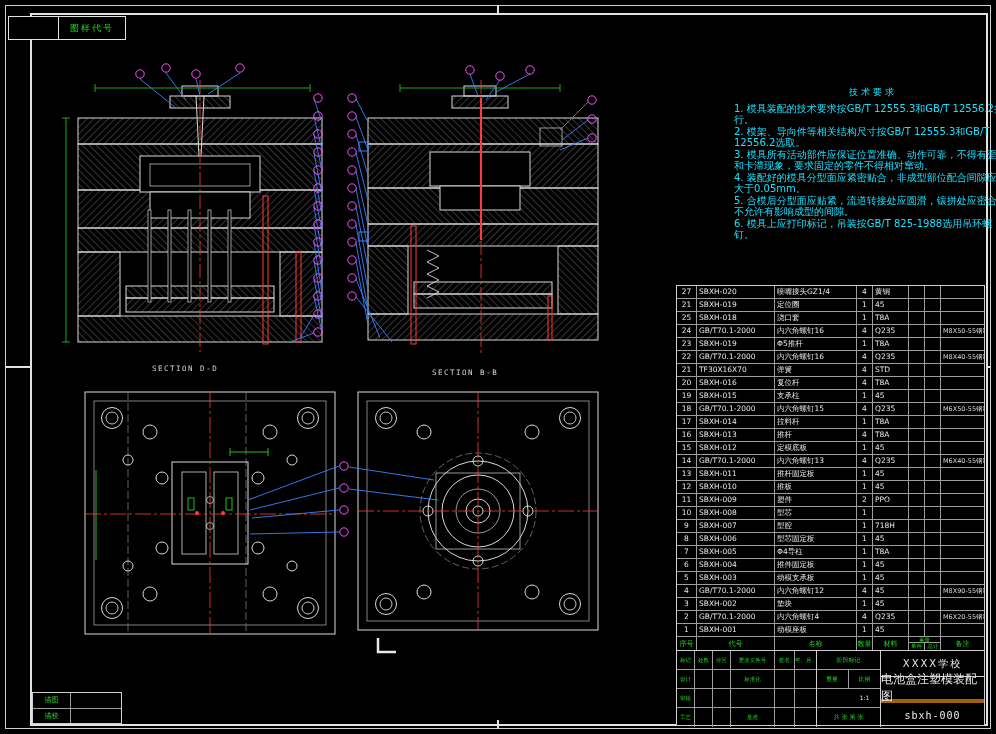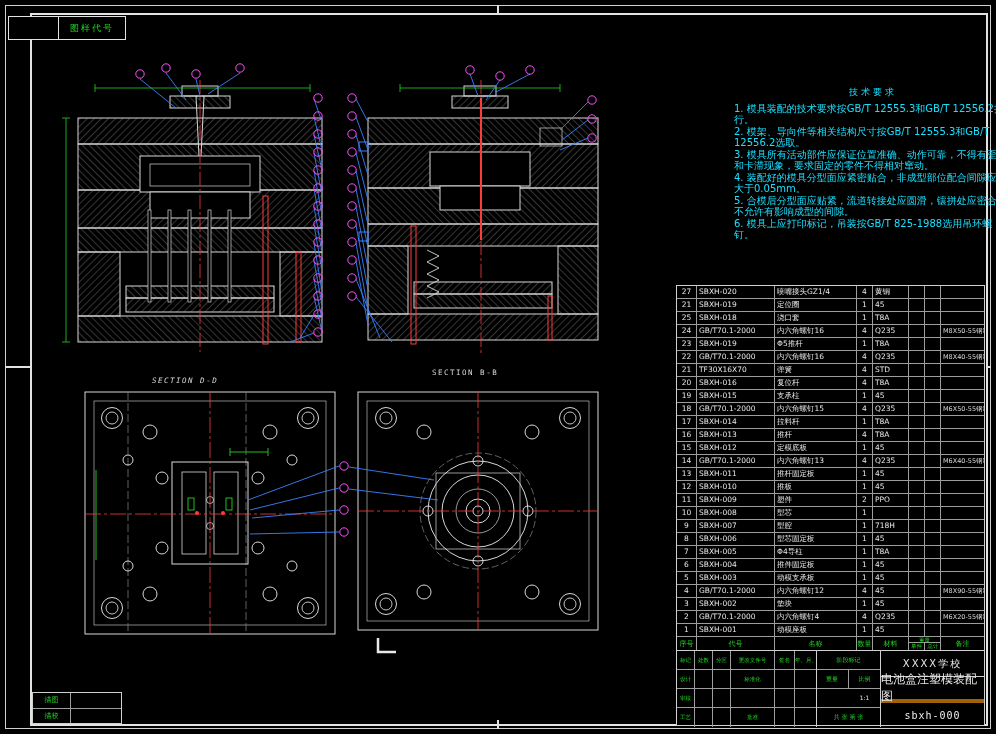--- a/index.html
+++ b/index.html
@@ -353,21 +353,21 @@
     <g stroke="#3b82ff" stroke-width="0.9">
       <line x1="434" y1="480" x2="349" y2="467"></line>
       <line x1="438" y1="500" x2="349" y2="489"></line>
     </g>
 
     <g stroke="#e8e8e8" stroke-width="2.5" fill="none">
       <path d="M378 638 v14 h18"></path>
     </g>
   </svg>
 
-  <div class="sec-label" style="left:152px;top:376px;font-style:italic;">SECTION D-D</div>
+  <div class="sec-label" style="left:152px;top:364px;">SECTION D-D</div>
   <div class="sec-label" style="left:432px;top:368px;">SECTION B-B</div>
 
   <div class="notes">
     <div class="notes-title">技术要求</div>
     <div>
         <div class="note-line">1. 模具装配的技术要求按GB/T 12555.3和GB/T 12556.2执行。</div>
         <div class="note-line">2. 模架、导向件等相关结构尺寸按GB/T 12555.3和GB/T 12556.2选取。</div>
         <div class="note-line">3. 模具所有活动部件应保证位置准确、动作可靠，不得有歪斜和卡滞现象，要求固定的零件不得相对窜动。</div>
         <div class="note-line">4. 装配好的模具分型面应紧密贴合，非成型部位配合间隙应不大于0.05mm。</div>
         <div class="note-line">5. 合模后分型面应贴紧，流道转接处应圆滑，镶拼处应密合，不允许有影响成型的间隙。</div>

